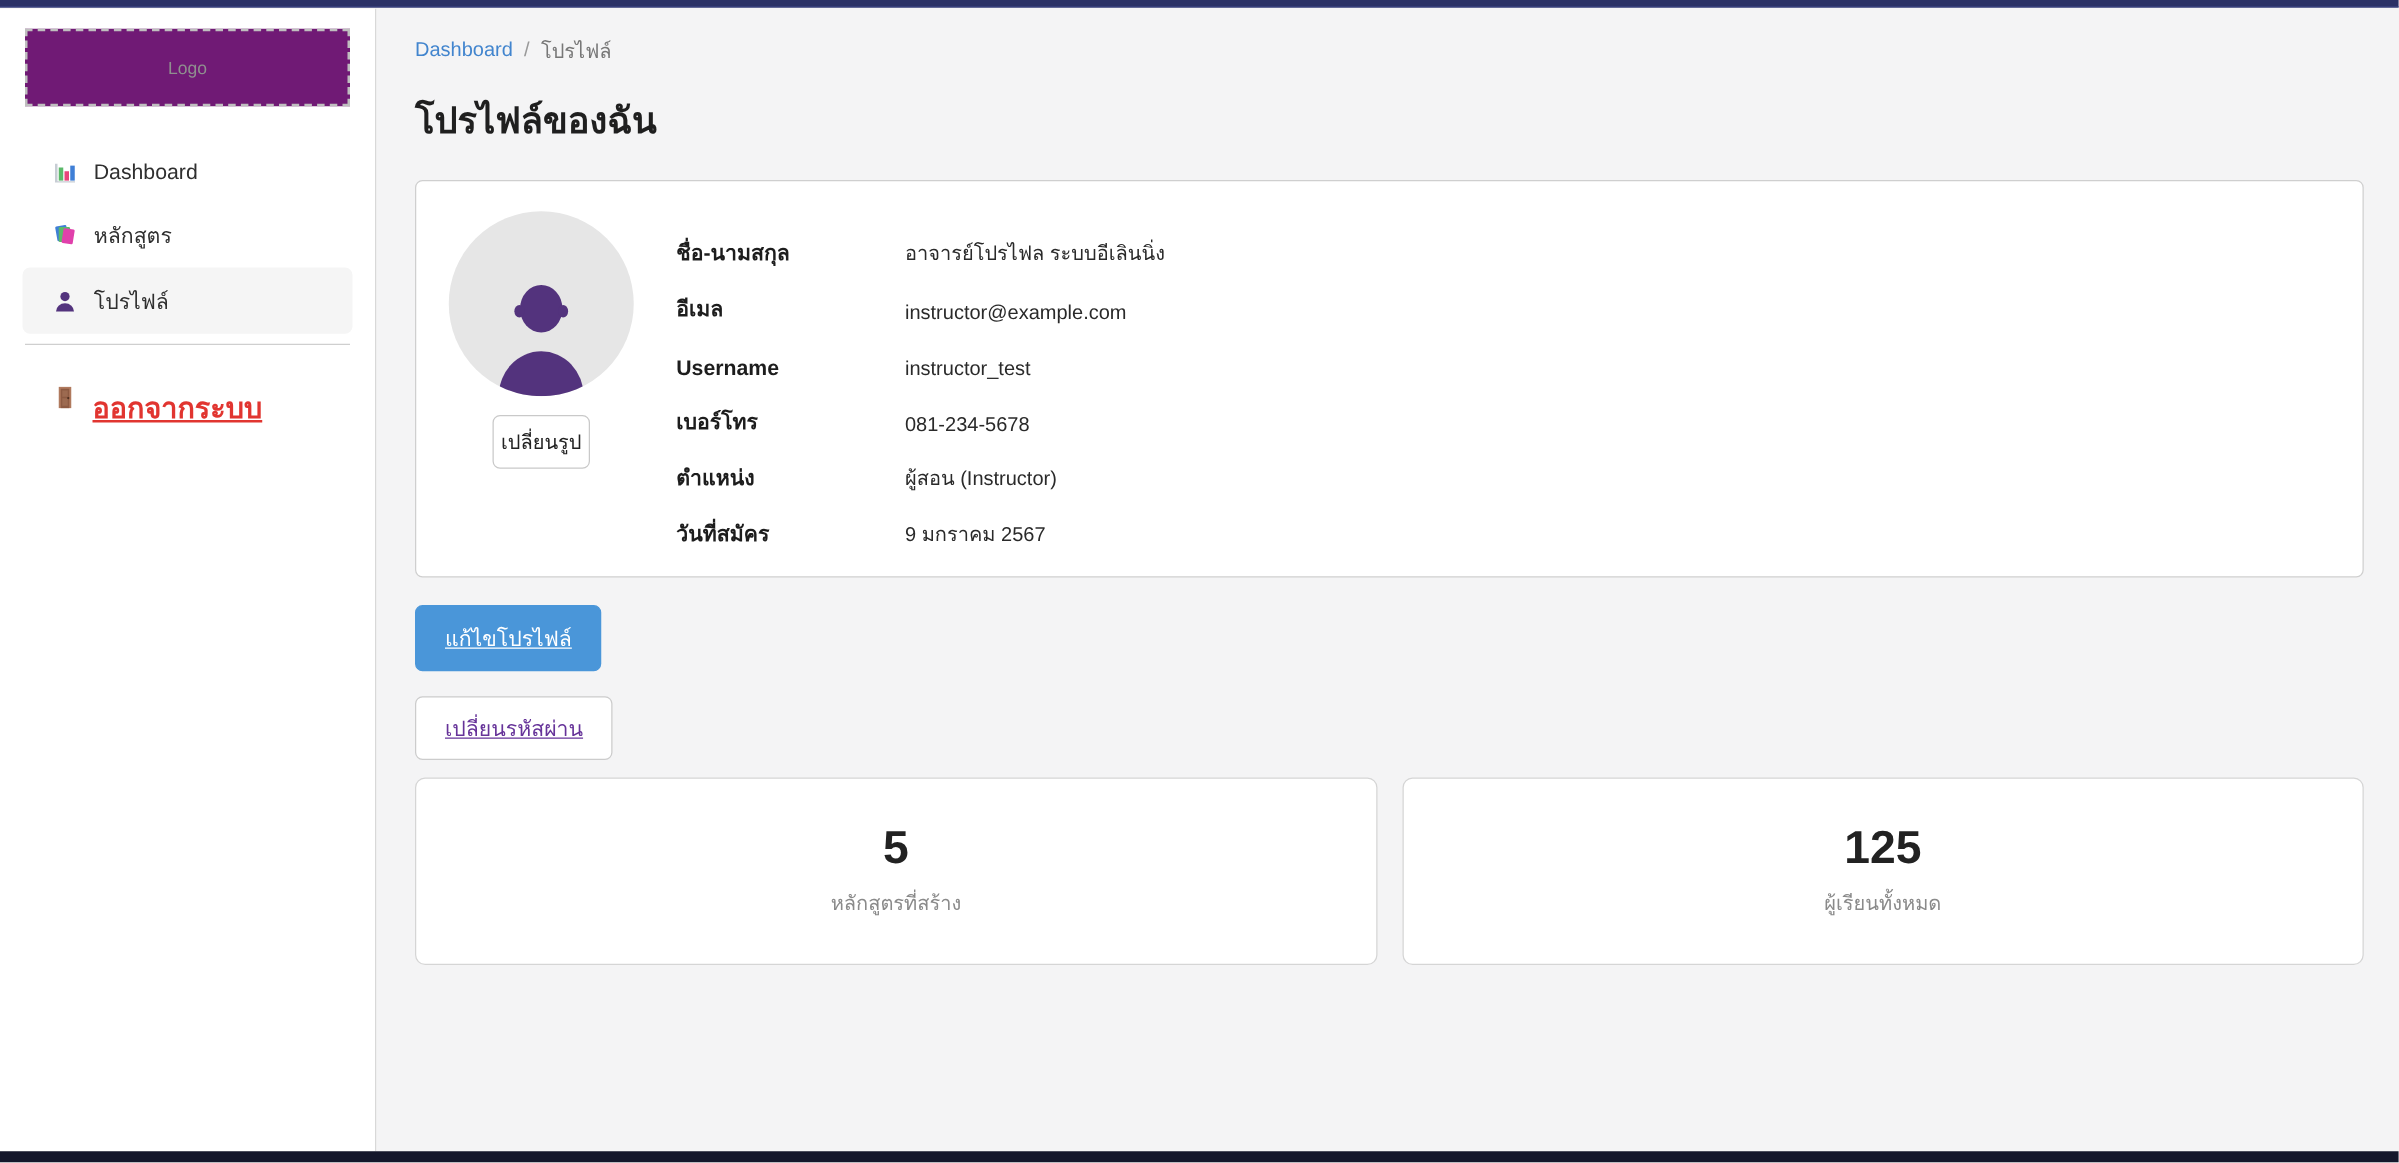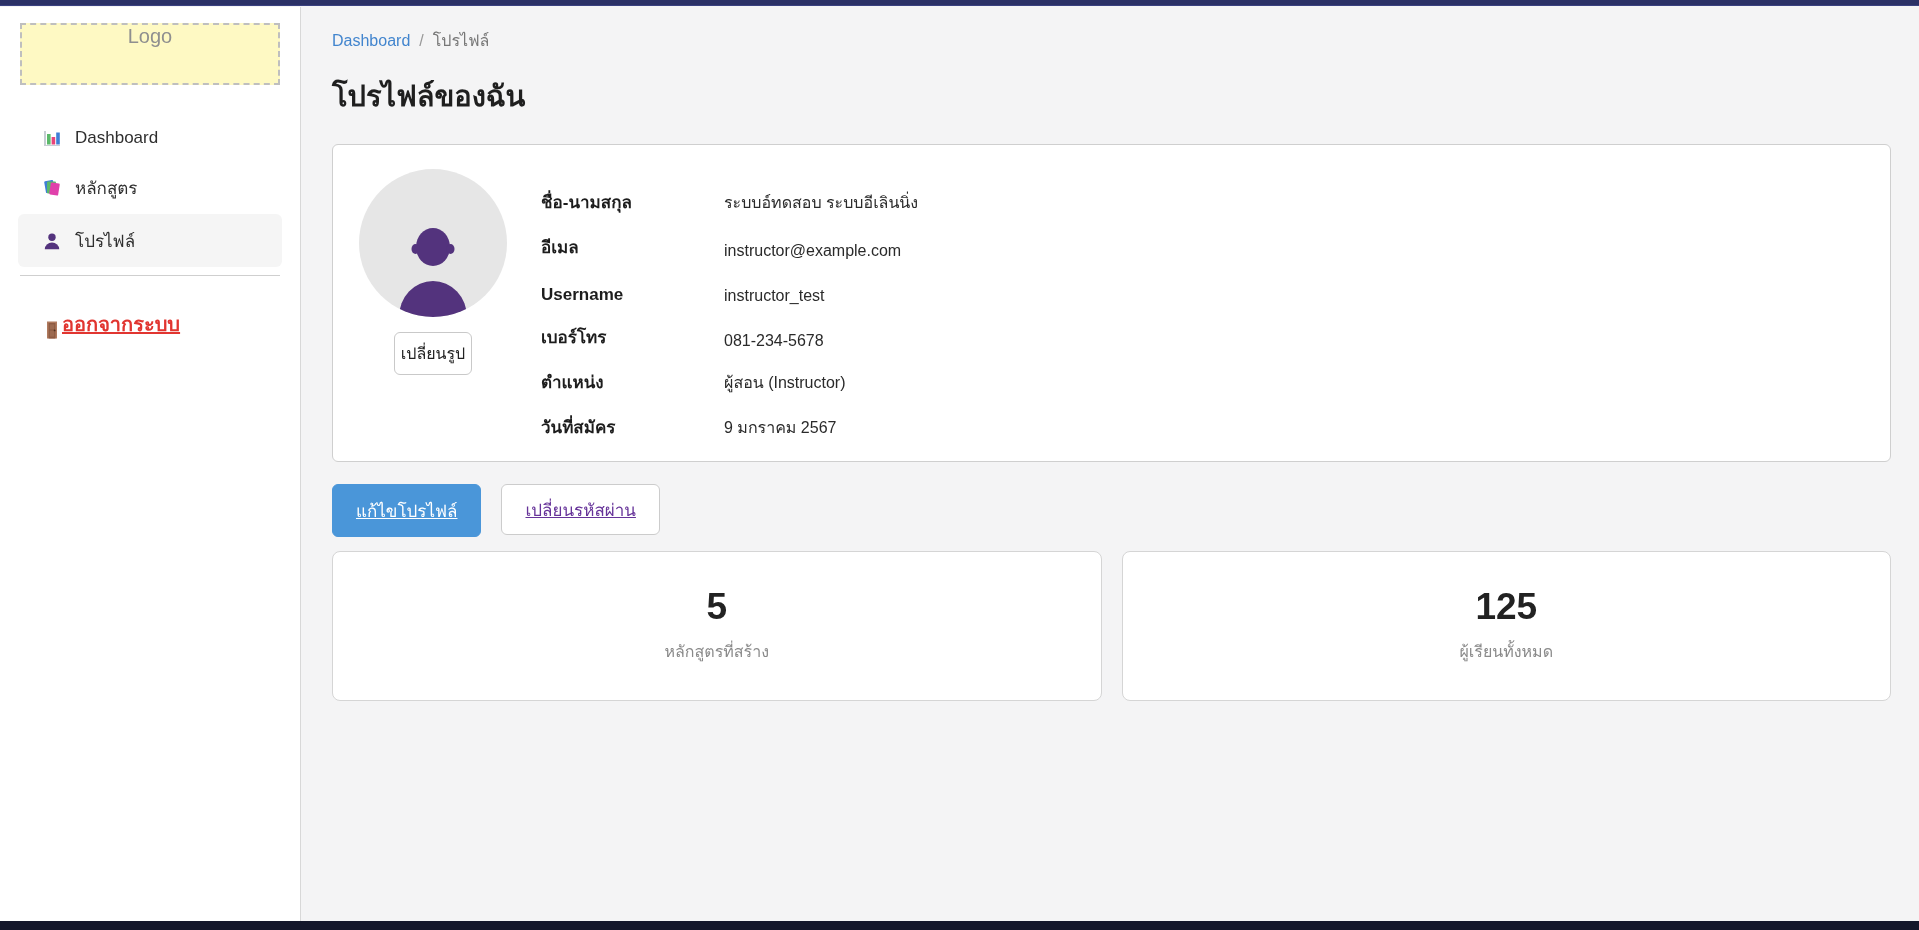--- a/index.html
+++ b/index.html
@@ -19,41 +19,41 @@
     position: absolute; bottom: 0; left: 0; width: 100%; height: 9px;
     background: #14172b;
   }
   
   .sidebar {
     position: absolute; top: 7px; bottom: 9px; left: 0; width: 301px;
     background: #ffffff; border-right: 1px solid #d8d8d8;
   }
   .logo-box {
     margin: 16px 20px 0 20px; height: 62px;
-    background: #fef9c3; border: 2px dashed #bfbfbf;
-    display: flex; align-items: flex-start; justify-content: center;
-    color: #8f8f8f; font-size: 20px;
+    background: #701a75; border: 2px dashed #bfbfbf;
+    display: flex; align-items: center; justify-content: center;
+    color: #8f8f8f; font-size: 14px;
   }
   .menu { margin-top: 30px; padding: 0 18px; }
   .menu-item {
     display: flex; align-items: center; gap: 13px;
     padding: 13px 24px; font-size: 17px; color: #2f2f2f;
     border-radius: 6px; cursor: pointer; text-decoration: none;
   }
   .menu-item.active { background: #f5f5f5; }
   .menu-icon { width: 20px; height: 20px; flex: 0 0 20px; display: inline-flex; }
   .menu-icon svg { width: 100%; height: 100%; }
   .sidebar-divider {
     border: none; border-top: 1px solid #cfcfcf;
     margin: 8px 20px 0 20px;
   }
   .logout-link {
-    display: inline-flex; align-items: flex-end; 
+    display: inline-flex; align-items: flex-start; gap: 12px;
     margin: 32px 0 0 42px;
-    font-size: 20px; font-weight: 600; color: #e13530;
+    font-size: 23px; font-weight: 600; color: #e13530;
     text-decoration: underline; cursor: pointer;
   }
   
   .main {
     position: absolute; top: 7px; bottom: 9px; left: 302px; right: 0;
     background: #f4f4f5; padding: 21px 29px 0 30px; overflow: hidden;
   }
   .breadcrumb { font-size: 16px; color: #777; display: flex; gap: 9px; align-items: center; }
   .breadcrumb a { color: #4285ce; text-decoration: none; cursor: pointer; }
   .breadcrumb .sep { color: #999; }
@@ -81,21 +81,21 @@
     margin-top: 15px; padding: 8px 6px;
     background: #fff; border: 1px solid #c9c9c9; border-radius: 6px;
     font-size: 16px; color: #222; cursor: pointer;
     font-family: inherit;
   }
   .fields-col { flex: 1; padding-top: 1px; }
   .field-row { display: flex; align-items: flex-end; height: 45px; }
   .field-label { width: 183px; font-weight: bold; font-size: 17px; color: #1d1d1d; }
   .field-value { font-size: 16px; color: #2a2a2a; }
   
-  .actions-row { margin-top: 22px; display: flex; align-items: flex-start; gap: 20px; }
+  .actions-row { margin-top: 22px; display: flex; align-items: flex-start; gap: 20px; flex-direction: column; }
   .btn-primary {
     display: inline-block; padding: 12px 23px;
     background: #4a96d9; border: 1px solid #4a96d9; border-radius: 6px;
     color: #ffffff; font-size: 17px; text-decoration: underline; cursor: pointer;
     font-family: inherit;
   }
   .btn-secondary {
     display: inline-block; padding: 11px 23px;
     background: #ffffff; border: 1px solid #cccccc; border-radius: 6px;
     color: #663399; font-size: 17px; text-decoration: underline; cursor: pointer;
@@ -191,21 +191,21 @@
           <ellipse cx="59.5" cy="28" rx="4" ry="5" fill="#53337d"></ellipse>
           <path d="M8 96 a34 36 0 0 1 68 0 z" fill="#53337d"></path>
         </svg>
       </div>
       <button class="change-photo-btn">เปลี่ยนรูป</button>
     </div>
 
     <div class="fields-col">
       <div class="field-row">
         <span class="field-label">ชื่อ-นามสกุล</span>
-        <span class="field-value">ระบบอ์ทดสอบ ระบบอีเลินนิ่ง</span>
+        <span class="field-value">อาจารย์โปรไฟล ระบบอีเลินนิ่ง</span>
       </div>
       <div class="field-row">
         <span class="field-label">อีเมล</span>
         <span class="field-value">instructor@example.com</span>
       </div>
       <div class="field-row">
         <span class="field-label">Username</span>
         <span class="field-value">instructor_test</span>
       </div>
       <div class="field-row">

